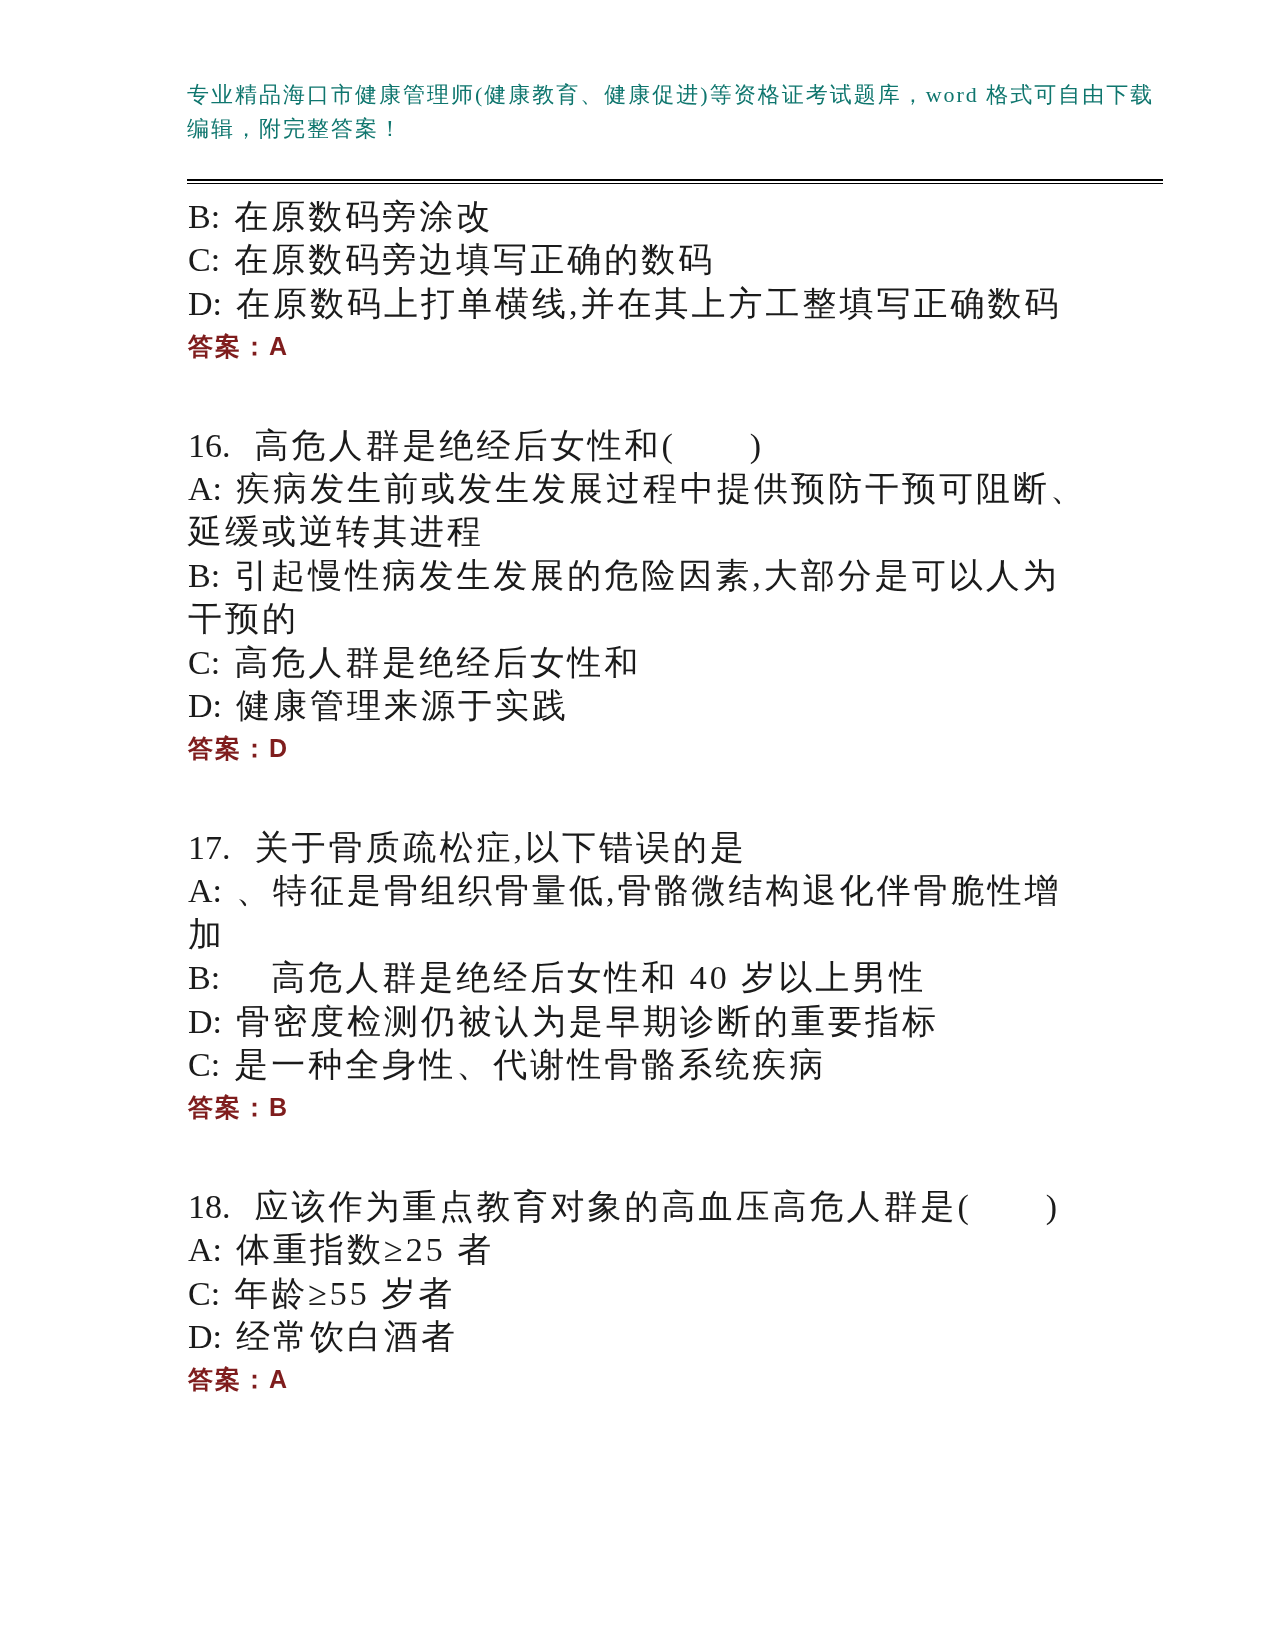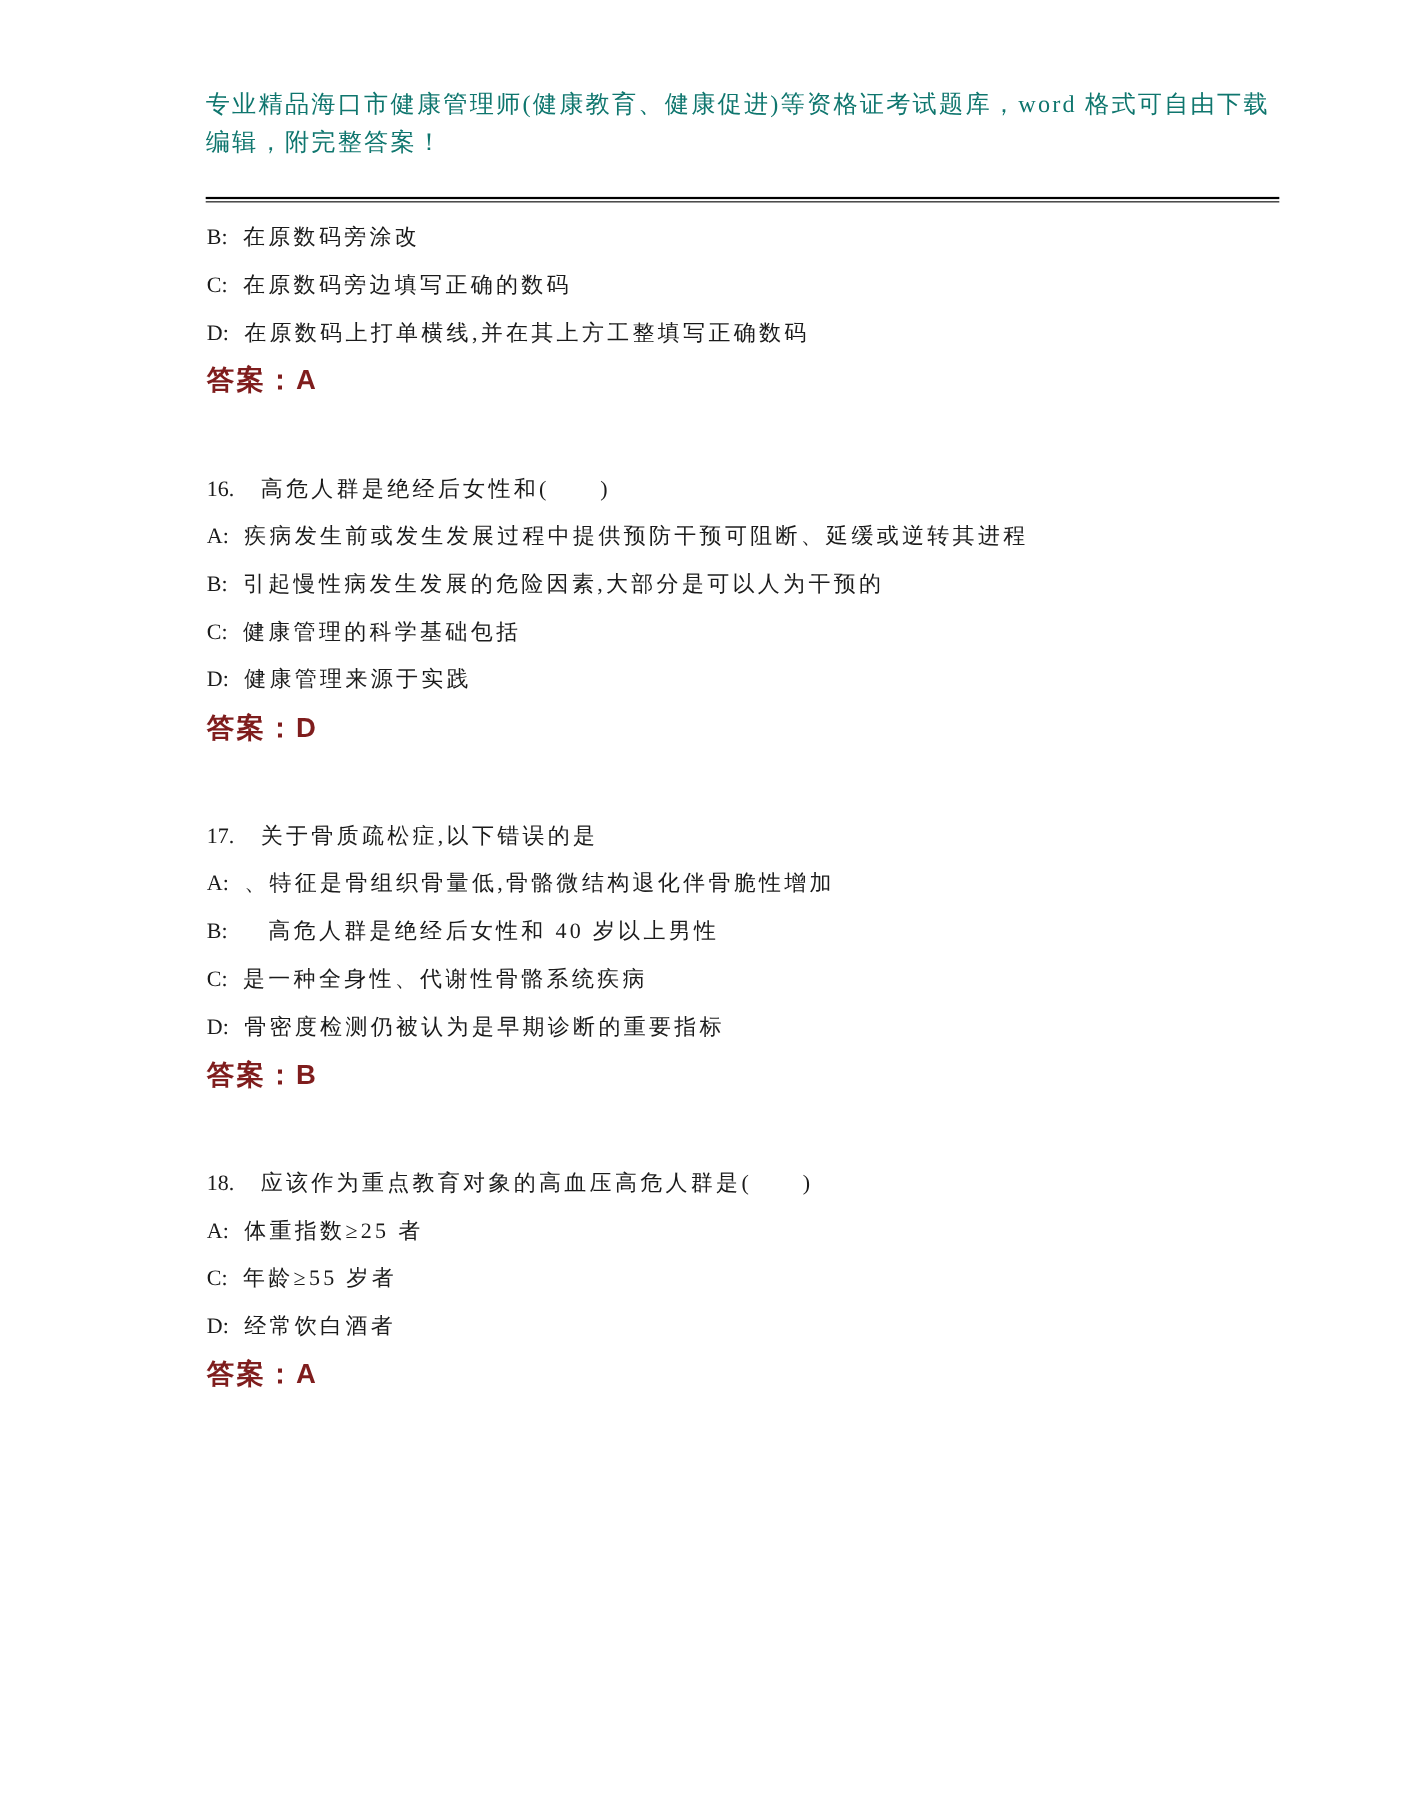--- a/index.html
+++ b/index.html
@@ -41,21 +41,21 @@
     position: absolute;
     left: 188px;
     top: 195px;
     width: 900px;
   }
   .block {
     margin: 0 0 55px 0;
   }
   .line {
     margin: 0;
-    font-size: 20px;
+    font-size: 34px;
     line-height: 43.4px;
     letter-spacing: 3px;
   }
   .lbl {
     letter-spacing: 0;
     margin-right: 14px;
   }
   .qnum {
     letter-spacing: 0;
     margin-right: 24px;
@@ -82,31 +82,31 @@
     <p class="line"><span class="lbl">B:</span><span>在原数码旁涂改</span></p>
     <p class="line"><span class="lbl">C:</span><span>在原数码旁边填写正确的数码</span></p>
     <p class="line"><span class="lbl">D:</span><span>在原数码上打单横线,并在其上方工整填写正确数码</span></p>
     <p class="line answer-line"><span>答案：</span><span>A</span></p>
   </div>
 
   <div class="block">
     <p class="line"><span class="qnum">16.</span><span>高危人群是绝经后女性和(　　)</span></p>
     <p class="line"><span class="lbl">A:</span><span>疾病发生前或发生发展过程中提供预防干预可阻断、延缓或逆转其进程</span></p>
     <p class="line"><span class="lbl">B:</span><span>引起慢性病发生发展的危险因素,大部分是可以人为干预的</span></p>
-    <p class="line"><span class="lbl">C:</span><span>健康管理的科学基础包括</span></p>
+    <p class="line"><span class="lbl">C:</span><span>高危人群是绝经后女性和</span></p>
     <p class="line"><span class="lbl">D:</span><span>健康管理来源于实践</span></p>
     <p class="line answer-line"><span>答案：</span><span>D</span></p>
   </div>
 
   <div class="block">
     <p class="line"><span class="qnum">17.</span><span>关于骨质疏松症,以下错误的是</span></p>
     <p class="line"><span class="lbl">A:</span><span>、特征是骨组织骨量低,骨骼微结构退化伴骨脆性增加</span></p>
     <p class="line"><span class="lbl">B:</span><span>　高危人群是绝经后女性和 40 岁以上男性</span></p>
+    <p class="line"><span class="lbl">D:</span><span>骨密度检测仍被认为是早期诊断的重要指标</span></p>
     <p class="line"><span class="lbl">C:</span><span>是一种全身性、代谢性骨骼系统疾病</span></p>
-    <p class="line"><span class="lbl">D:</span><span>骨密度检测仍被认为是早期诊断的重要指标</span></p>
     <p class="line answer-line"><span>答案：</span><span>B</span></p>
   </div>
 
   <div class="block">
     <p class="line"><span class="qnum">18.</span><span>应该作为重点教育对象的高血压高危人群是(　　)</span></p>
     <p class="line"><span class="lbl">A:</span><span>体重指数≥25 者</span></p>
     <p class="line"><span class="lbl">C:</span><span>年龄≥55 岁者</span></p>
     <p class="line"><span class="lbl">D:</span><span>经常饮白酒者</span></p>
     <p class="line answer-line"><span>答案：</span><span>A</span></p>
   </div>

